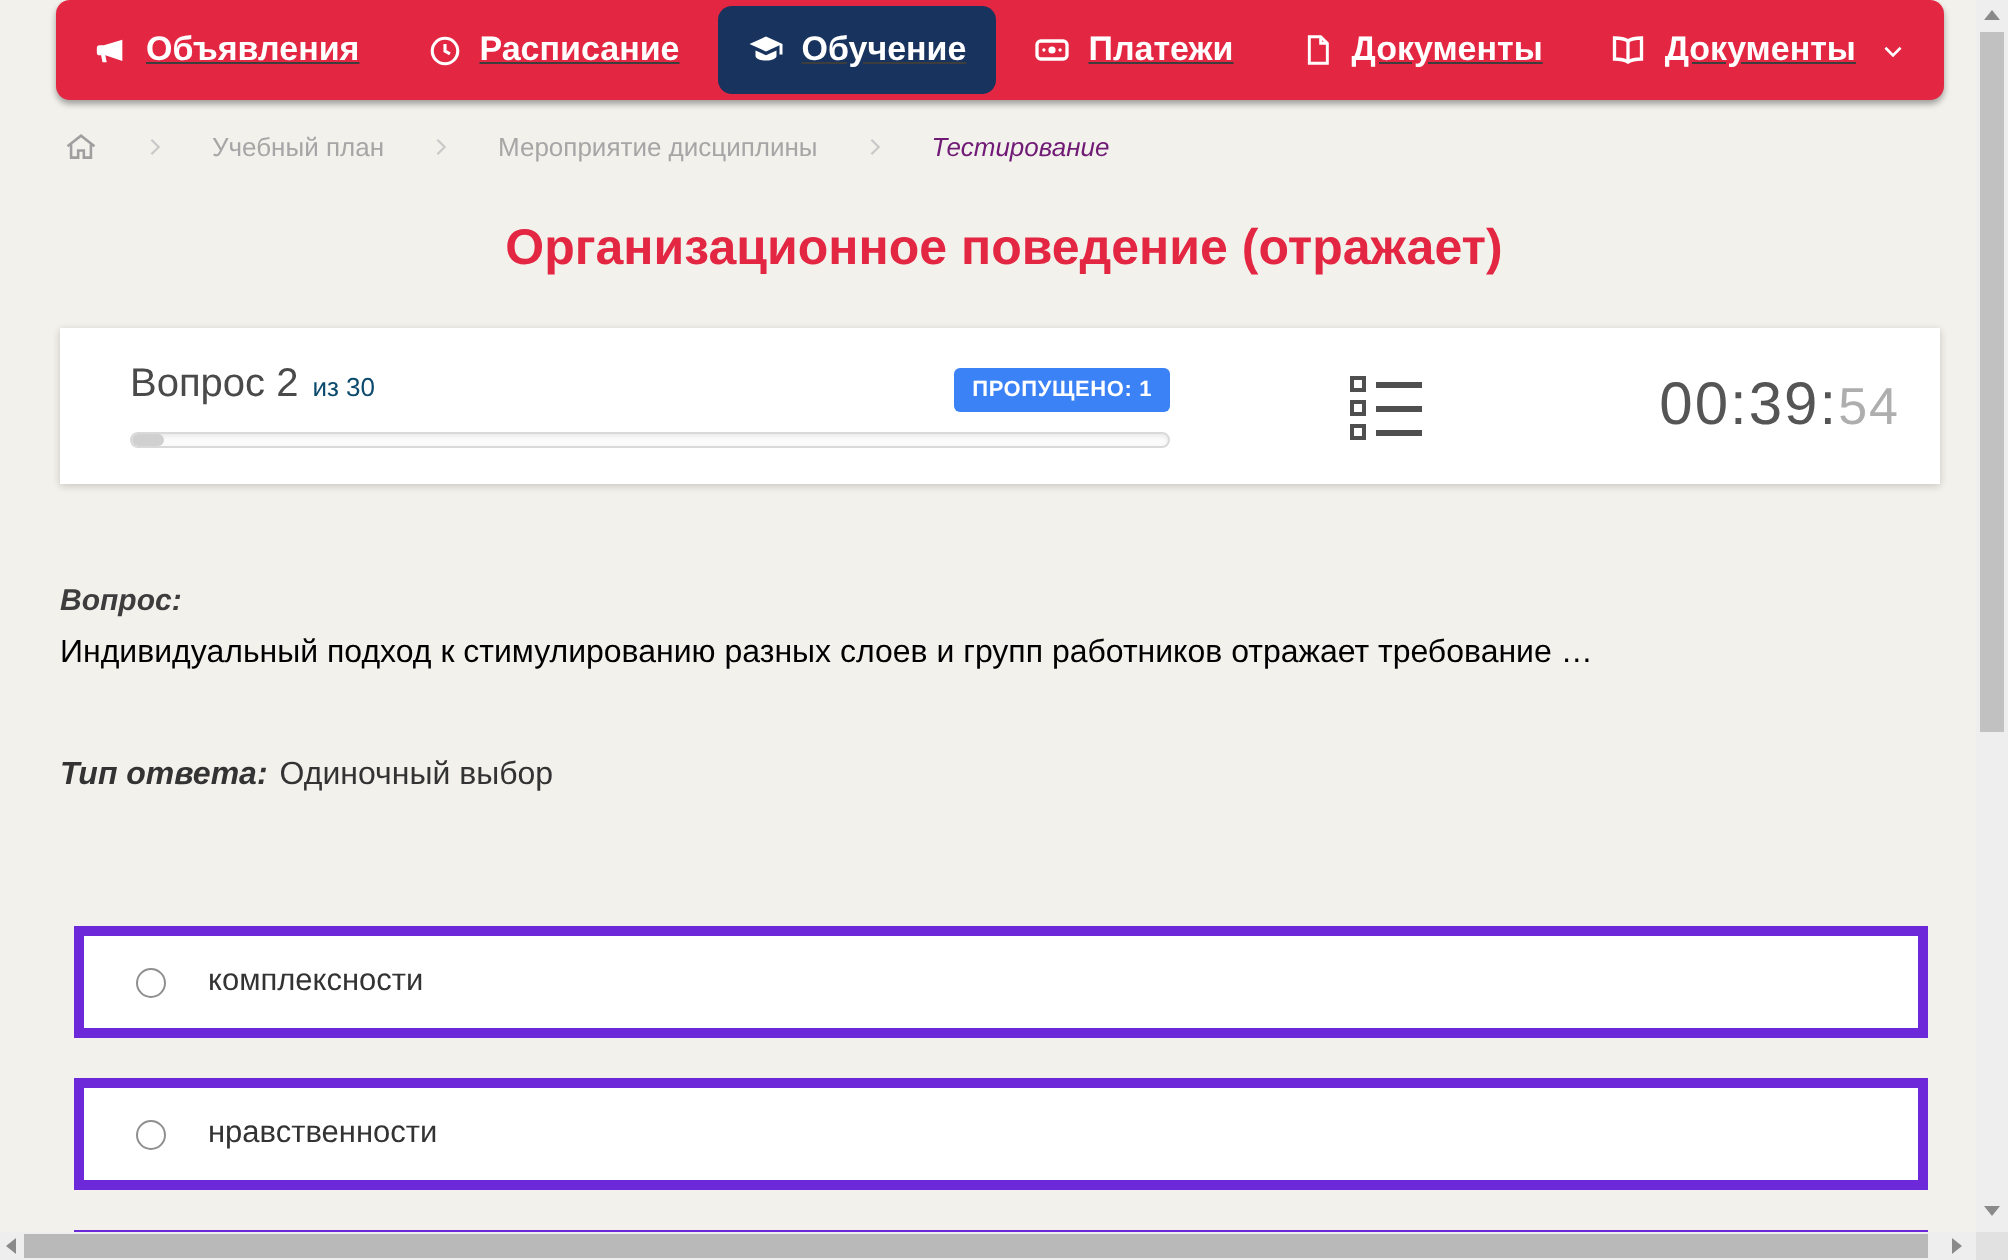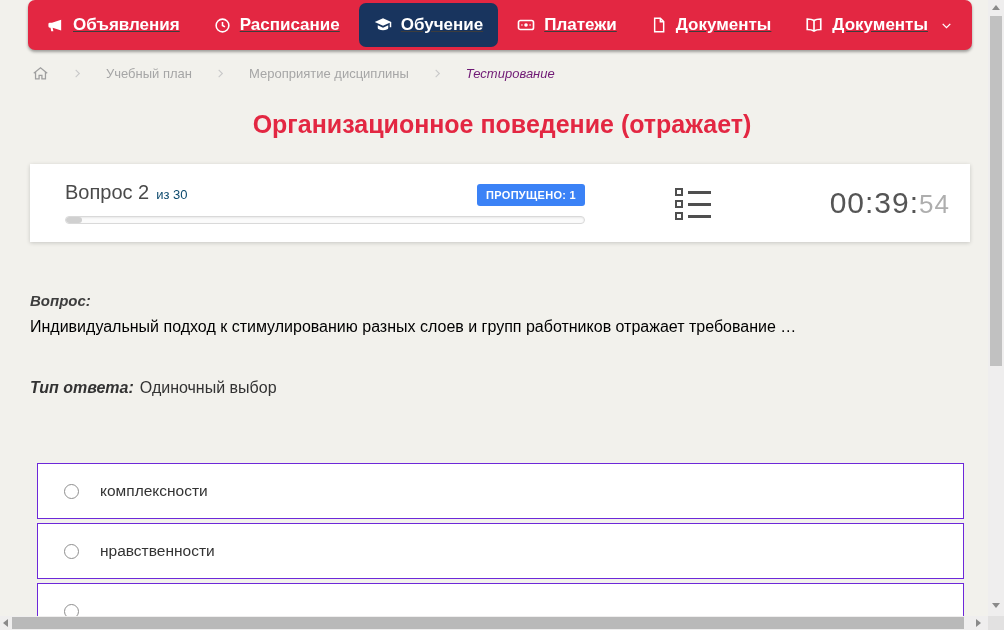--- a/index.html
+++ b/index.html
@@ -120,22 +120,22 @@
   .qlabel { font-size: 15px; font-weight: bold; font-style: italic; color: #3d3d3d; height: 17px; }
   .qtext { margin-top: 9px; font-size: 16px; color: #000000; height: 18px; }
   .atype { margin-top: 43px; font-size: 16px; color: #333333; height: 18px; }
   .atype-label { font-weight: bold; font-style: italic; margin-right: 6px; }
 
   
   .options { margin: 66px 40px 0 37px; }
   .option {
     height: 56px;
     background: #ffffff;
-    border: 1px solid #6d28d9;
-    margin-bottom: 4px;
+    border: 5px solid #6d28d9;
+    margin-bottom: 20px;
     display: flex;
     align-items: center;
     padding-left: 26px;
     gap: 21px;
     cursor: pointer;
   }
   .radio {
     width: 15px; height: 15px;
     border: 1px solid #8f8f8f;
     border-radius: 50%;

